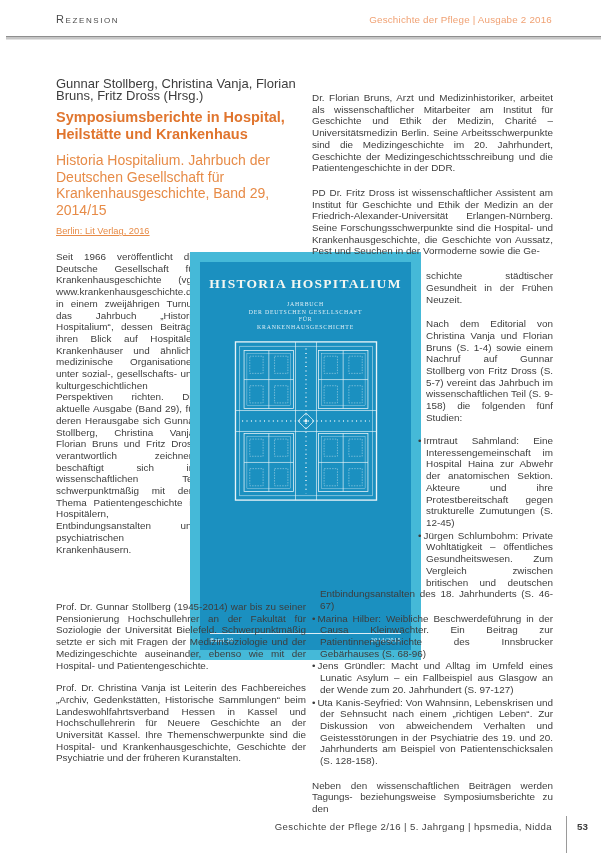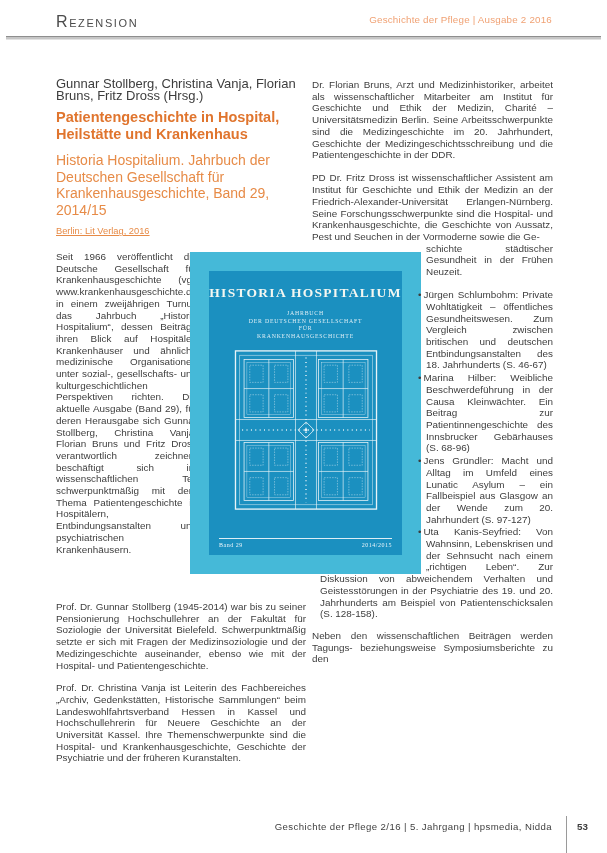--- a/index.html
+++ b/index.html
@@ -1,20 +1,20 @@
 <!DOCTYPE html>
 <html lang="de"><head>
 <meta charset="utf-8">
 <style>
   html,body{margin:0;padding:0;background:#e9e9e9;}
   .page{position:relative;width:607px;height:853px;background:#ffffff;margin:0 auto;
         font-family:"Liberation Sans",sans-serif;color:#3d3d3d;overflow:hidden;}
 
   
-  .hdr-label{position:absolute;left:56px;top:13px;font-size:16px;color:#4b4b4b;
+  .hdr-label{position:absolute;left:56px;top:13px;font-size:11px;color:#4b4b4b;
              font-variant:small-caps;letter-spacing:1.6px;}
   .hdr-journal{position:absolute;right:55px;top:14px;font-size:9.8px;color:#f0a173;letter-spacing:.2px;}
   .hdr-rule{position:absolute;left:6px;right:6px;top:36px;height:2px;background:#c6c6c6;
             border-top:1px solid #8e8e8e;border-bottom:1px solid #e2e2e2;}
 
   
   p{margin:0;}
   .body-text{font-size:9.9px;line-height:11.7px;text-align:justify;hyphens:auto;-webkit-hyphens:auto;}
 
   
@@ -26,30 +26,30 @@
 
   
   .intro{position:absolute;left:56px;top:251px;width:141px;}
 
   
   .left-lower{position:absolute;left:56px;top:601px;width:250px;}
   .left-lower p{margin-bottom:11px;}
 
   
   .right-col{position:absolute;left:312px;top:79px;width:241px;}
-  .right-col p{margin-bottom:11.5px;}
+  .right-col p{margin-bottom:11.5px;margin-top:13px;}
   .right-col p.joined{margin-bottom:0;}
   .cover-spacer{float:left;width:114px;height:325px;}
   .study{padding-left:8px;text-indent:-8px;margin-bottom:1px;}
   .bullet{margin-right:2px;}
   .closing{margin-top:10px;}
 
   
-  .cover{position:absolute;left:190px;top:252px;width:231px;height:322px;
-         background:#45b9d8;padding:19px;box-sizing:border-box;}
+  .cover{position:absolute;left:190px;top:252px;width:231px;height:408px;
+         background:#45b9d8;padding:10px;box-sizing:border-box;}
   .cover-inner{position:relative;width:100%;height:100%;background:#1b90c0;text-align:center;
                font-family:"Liberation Serif",serif;color:#f3f6ef;}
   .cover-title{padding-top:14px;font-size:13.5px;letter-spacing:1.3px;font-weight:600;color:#f4f7f1;}
   .cover-sub{margin-top:9px;font-size:5.8px;line-height:7.5px;letter-spacing:.8px;color:#ddeef5;}
   .cover-plan{margin-top:9px;}
   .cover-plan svg{display:block;margin:0 auto;}
   .cover-foot{position:absolute;left:10px;right:10px;bottom:7px;border-top:1px solid rgba(255,255,255,.85);
               padding-top:3px;display:flex;justify-content:space-between;
               font-size:6px;letter-spacing:.5px;color:#eaf5fa;}
 
@@ -62,21 +62,21 @@
 <body>
 
 <div class="page">
 
   <div class="hdr-label">Rezension</div>
   <div class="hdr-journal">Geschichte der Pflege | Ausgabe 2 2016</div>
   <div class="hdr-rule"></div>
 
   <div class="meta">
     <p class="editors">Gunnar Stollberg, Christina Vanja, Florian Bruns, Fritz Dross (Hrsg.)</p>
-    <p class="book-title">Patientengeschichte in Hospital, Heilstätte und Krankenhaus</p>
+    <p class="book-title">Symposiumsberichte in Hospital, Heilstätte und Krankenhaus</p>
     <p class="book-subtitle">Historia Hospitalium. Jahrbuch der Deutschen Gesellschaft für Krankenhausgeschichte, Band 29, 2014/15</p>
     <p class="publine">Berlin: Lit Verlag, 2016</p>
   </div>
 
   <p class="intro body-text">Seit 1966 veröffentlicht die Deutsche Gesellschaft für Krankenhausgeschichte (vgl. www.krankenhausgeschichte.de) in einem zweijährigen Turnus das Jahrbuch „Historia Hospitalium“, dessen Beiträge ihren Blick auf Hospitäler, Krankenhäuser und ähnliche medizinische Organisationen unter sozial-, gesellschafts- und kulturgeschichtlichen Perspektiven richten. Die aktuelle Ausgabe (Band 29), für deren Herausgabe sich Gunnar Stollberg, Christina Vanja, Florian Bruns und Fritz Dross verantwortlich zeichnen, beschäftigt sich im wissenschaftlichen Teil schwerpunktmäßig mit dem Thema Patientengeschichte in Hospitälern, Entbindungsanstalten und psychiatrischen Krankenhäusern.</p>
 
   <div class="cover">
     <div class="cover-inner">
       <div class="cover-title">HISTORIA HOSPITALIUM</div>
       <div class="cover-sub">
@@ -125,21 +125,25 @@
   <div class="left-lower">
     <p class="body-text">Prof. Dr. Gunnar Stollberg (1945-2014) war bis zu seiner Pensionierung Hochschullehrer an der Fakultät für Soziologie der Universität Bielefeld. Schwerpunktmäßig setzte er sich mit Fragen der Medizinsoziologie und der Medizingeschichte auseinander, ebenso wie mit der Hospital- und Patientengeschichte.</p>
     <p class="body-text">Prof. Dr. Christina Vanja ist Leiterin des Fachbereiches „Archiv, Gedenkstätten, Historische Sammlungen“ beim Landeswohlfahrtsverband Hessen in Kassel und Hochschullehrerin für Neuere Geschichte an der Universität Kassel. Ihre Themenschwerpunkte sind die Hospital- und Krankenhausgeschichte, Geschichte der Psychiatrie und der früheren Kuranstalten.</p>
   </div>
 
   <div class="right-col">
     <p class="body-text">Dr. Florian Bruns, Arzt und Medizinhistoriker, arbeitet als wissenschaftlicher Mitarbeiter am Institut für Geschichte und Ethik der Medizin, Charité – Universitätsmedizin Berlin. Seine Arbeitsschwerpunkte sind die Medizingeschichte im 20. Jahrhundert, Geschichte der Medizingeschichtsschreibung und die Patientengeschichte in der DDR.</p>
     <p class="body-text joined">PD Dr. Fritz Dross ist wissenschaftlicher Assistent am Institut für Geschichte und Ethik der Medizin an der Friedrich-Alexander-Universität Erlangen-Nürnberg. Seine Forschungsschwerpunkte sind die Hospital- und Krankenhausgeschichte, die Geschichte von Aussatz, Pest und Seuchen in der Vormoderne sowie die Ge-</p>
     <div class="cover-spacer"></div>
     <p class="body-text">schichte städtischer Gesundheit in der Frühen Neuzeit.</p>
+    <p class="body-text">Nach dem Editorial von Christina Vanja und Florian Bruns (S. 1-4) sowie einem Nachruf auf Gunnar Stollberg von Fritz Dross (S. 5-7) vereint das Jahrbuch im wissenschaftlichen Teil (S. 9-158) die folgenden fünf Studien:</p>
     <div>
+      <div class="study body-text">
+        <span class="bullet">•</span><span>Irmtraut Sahmland: Eine Interessengemeinschaft im Hospital Haina zur Abwehr der anatomischen Sektion. Akteure und ihre Protestbereitschaft gegen strukturelle Zumutungen (S. 12-45)</span>
+      </div>
       <div class="study body-text">
         <span class="bullet">•</span><span>Jürgen Schlumbohm: Private Wohltätigkeit – öffentliches Gesundheitswesen. Zum Vergleich zwischen britischen und deutschen Entbindungsanstalten des 18. Jahrhunderts (S. 46-67)</span>
       </div>
       <div class="study body-text">
         <span class="bullet">•</span><span>Marina Hilber: Weibliche Beschwerdeführung in der Causa Kleinwächter. Ein Beitrag zur Patientinnengeschichte des Innsbrucker Gebärhauses (S. 68-96)</span>
       </div>
       <div class="study body-text">
         <span class="bullet">•</span><span>Jens Gründler: Macht und Alltag im Umfeld eines Lunatic Asylum – ein Fallbeispiel aus Glasgow an der Wende zum 20. Jahrhundert (S. 97-127)</span>
       </div>
       <div class="study body-text">

